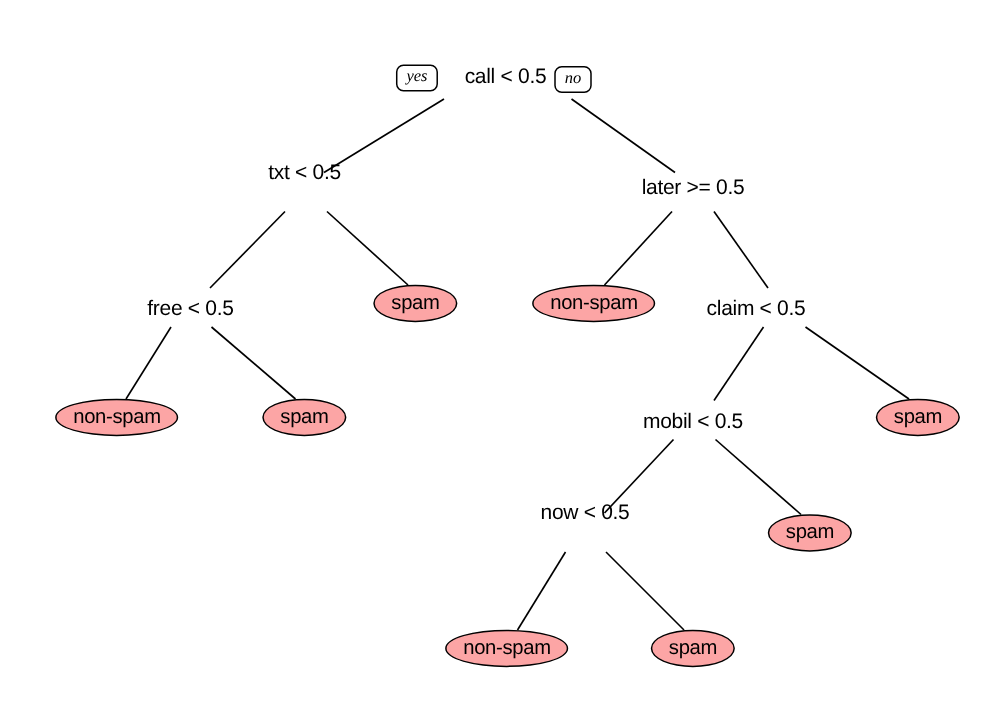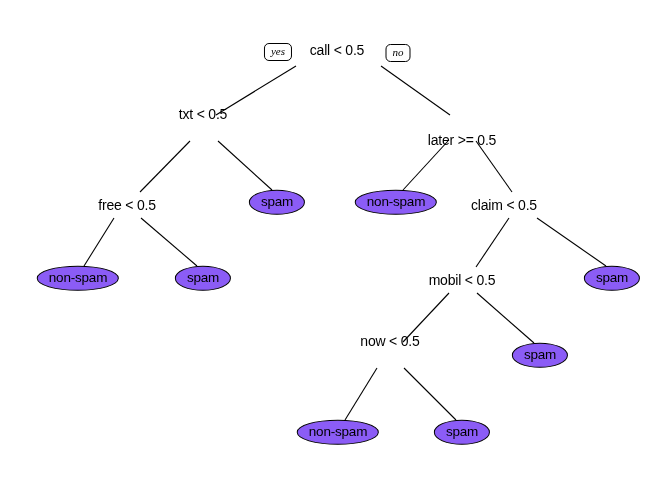--- a/index.html
+++ b/index.html
@@ -34,21 +34,21 @@
     letter-spacing: -0.2px;
     line-height: 1;
   }
   .leaf-node {
     font-size: 13.5px;
     font-weight: normal;
     line-height: 1;
     padding: 4px 11px 5px 11px;
     border: 1.2px solid #000000;
     border-radius: 50% / 50%;
-    background: #8b5cf6;
+    background: #fca5a5;
     letter-spacing: -0.2px;
   }
   .yn-label {
     position: absolute;
     transform: translate(-50%, -50%);
     font-size: 11px;
     font-style: italic;
     font-family: "Liberation Serif", serif;
     color: #000000;
     background: #ffffff;
@@ -75,29 +75,29 @@
       <line x1="509" y1="218" x2="476" y2="267" stroke="#000000" stroke-width="1.1"></line>
       <line x1="537" y1="218" x2="606" y2="266" stroke="#000000" stroke-width="1.1"></line>
       <line x1="449" y1="293" x2="403" y2="342" stroke="#000000" stroke-width="1.1"></line>
       <line x1="477" y1="293" x2="534" y2="343" stroke="#000000" stroke-width="1.1"></line>
       <line x1="377" y1="368" x2="345" y2="420" stroke="#000000" stroke-width="1.1"></line>
       <line x1="404" y1="368" x2="456" y2="420" stroke="#000000" stroke-width="1.1"></line>
     </svg>
   <div id="nodes-layer">
       <div class="node split-node" style="left: 337px; top: 50px;">call &lt; 0.5</div>
       <div class="node split-node" style="left: 203px; top: 114px;">txt &lt; 0.5</div>
-      <div class="node split-node" style="left: 462px; top: 140px;">later &gt;= 0.5</div>
+      <div class="node split-node" style="left: 462px; top: 124px;">later &gt;= 0.5</div>
       <div class="node split-node" style="left: 127px; top: 205px;">free &lt; 0.5</div>
       <div class="node leaf-node" style="left: 277px; top: 202px;">spam</div>
       <div class="node leaf-node" style="left: 396px; top: 202px;">non-spam</div>
       <div class="node split-node" style="left: 504px; top: 205px;">claim &lt; 0.5</div>
       <div class="node leaf-node" style="left: 78px; top: 278px;">non-spam</div>
       <div class="node leaf-node" style="left: 203px; top: 278px;">spam</div>
       <div class="node split-node" style="left: 462px; top: 280px;">mobil &lt; 0.5</div>
       <div class="node leaf-node" style="left: 612px; top: 278px;">spam</div>
       <div class="node split-node" style="left: 390px; top: 341px;">now &lt; 0.5</div>
       <div class="node leaf-node" style="left: 540px; top: 355px;">spam</div>
       <div class="node leaf-node" style="left: 338px; top: 432px;">non-spam</div>
       <div class="node leaf-node" style="left: 462px; top: 432px;">spam</div>
     </div>
   <div class="yn-label" id="yes-label" style="left: 278px; top: 52px;">yes</div>
-  <div class="yn-label" id="no-label" style="left: 398px; top: 53px;">no</div>
+  <div class="yn-label" id="no-label" style="left: 382px; top: 53px;">no</div>
 </div>
 
 </body></html>

